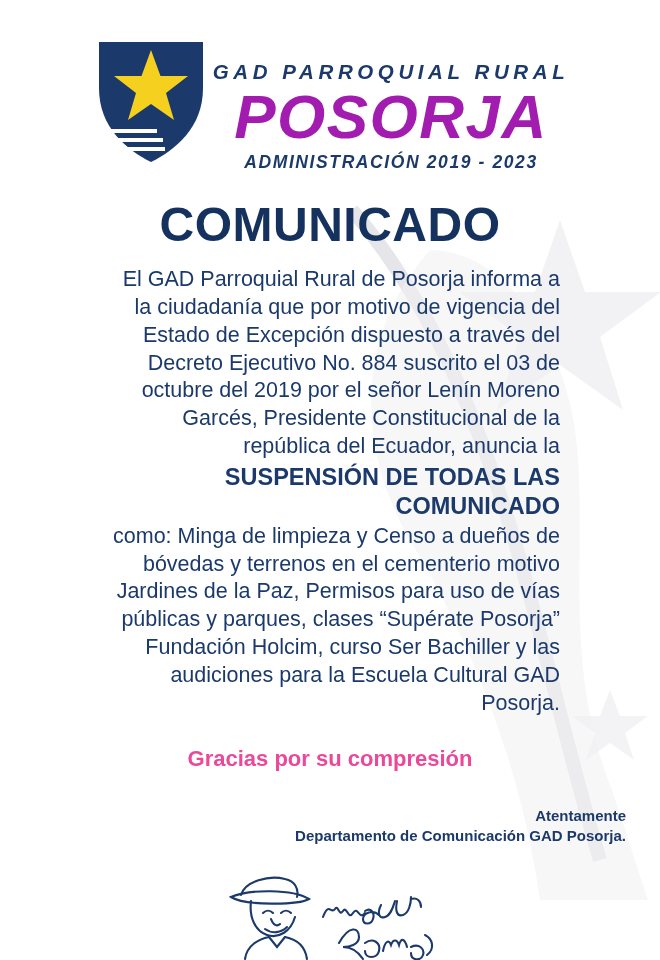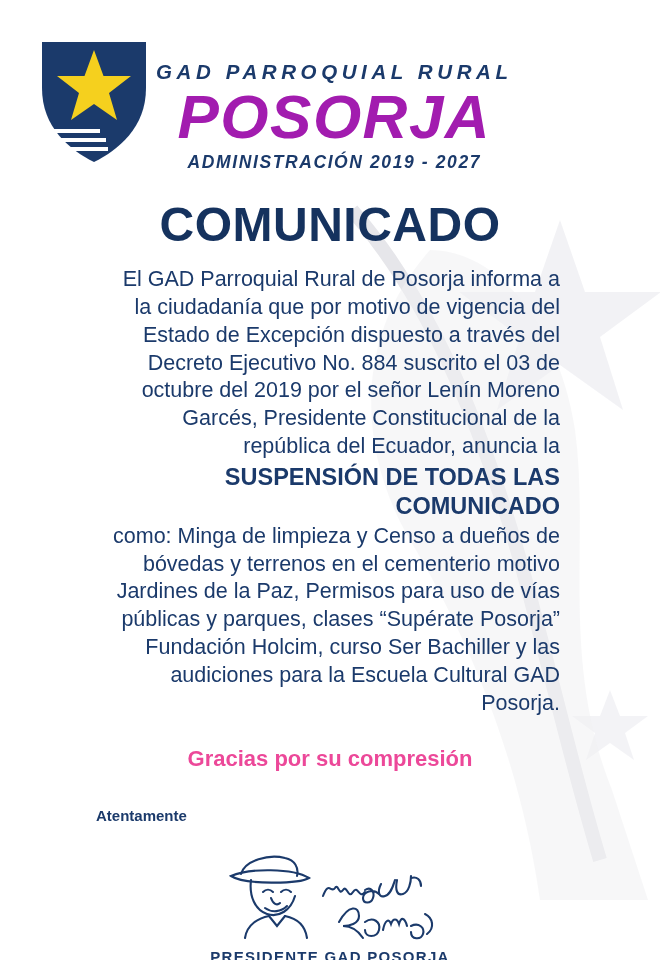--- a/index.html
+++ b/index.html
@@ -37,20 +37,21 @@
     display: flex;
     flex-direction: column;
     align-items: center;
   }
 
   
   .logo-block {
     display: flex;
     flex-direction: row;
     align-items: flex-start;
+    justify-content: center;
     width: 100%;
     margin-top: 16px;
   }
   .shield-wrap {
     width: 120px;
     height: 130px;
     flex: 0 0 auto;
     margin-right: 2px;
     margin-top: 2px;
   }
@@ -130,21 +131,21 @@
   
   .signoff {
     width: 100%;
     margin-top: 34px;
     padding-left: 62px;
     box-sizing: border-box;
     font-size: 15px;
     font-weight: bold;
     line-height: 1.35;
     color: #1b3a6b;
-    text-align: left;
+    text-align: right;
   }
 
   
   .signature-block {
     margin-top: 22px;
     display: flex;
     flex-direction: column;
     align-items: center;
     width: 100%;
   }
@@ -186,36 +187,37 @@
         <g stroke="#ffffff" stroke-width="4" fill="none">
           <path d="M18 95 H66"></path>
           <path d="M24 104 H72"></path>
           <path d="M32 113 H74"></path>
         </g>
       </svg>
     </div>
     <div class="wordmark">
       <div class="brand-top">GAD PARROQUIAL RURAL</div>
       <div class="brand-main">POSORJA</div>
-      <div class="brand-sub">ADMINISTRACIÓN 2019 - 2027</div>
+      <div class="brand-sub">ADMINISTRACIÓN 2019 - 2023</div>
     </div>
   </div>
 
   <div class="doc-title">COMUNICADO</div>
 
   <div class="body-text">
     <p>El GAD Parroquial Rural de Posorja informa a la ciudadanía que por motivo de vigencia del Estado de Excepción dispuesto a través del Decreto Ejecutivo No. 884 suscrito el 03 de octubre del 2019 por el señor Lenín Moreno Garcés, Presidente Constitucional de la república del Ecuador, anuncia la</p>
     <span class="emphasis">SUSPENSIÓN DE TODAS LAS COMUNICADO</span>
     <p>como: Minga de limpieza y Censo a dueños de bóvedas y terrenos en el cementerio motivo Jardines de la Paz, Permisos para uso de vías públicas y parques, clases “Supérate Posorja” Fundación Holcim, curso Ser Bachiller y las audiciones para la Escuela Cultural GAD Posorja.</p>
   </div>
 
   <div class="thanks">Gracias por su compresión</div>
 
   <div class="signoff">
     <div>Atentamente</div>
+    <div>Departamento de Comunicación GAD Posorja.</div>
   </div>
 
   <div class="signature-block">
     <svg class="sig-art" viewBox="0 0 230 92" xmlns="http://www.w3.org/2000/svg">
       <g fill="none" stroke="#1b3a6b" stroke-width="2.1" stroke-linecap="round">
 
         <path d="M26 26 C30 12, 54 6, 70 10 C80 12, 84 20, 82 28"></path>
         <path d="M16 28 C34 20, 78 20, 94 30 C84 36, 30 37, 16 28 Z"></path>
 
         <path d="M36 32 C34 48, 40 62, 52 66 C64 70, 76 62, 80 48"></path>

